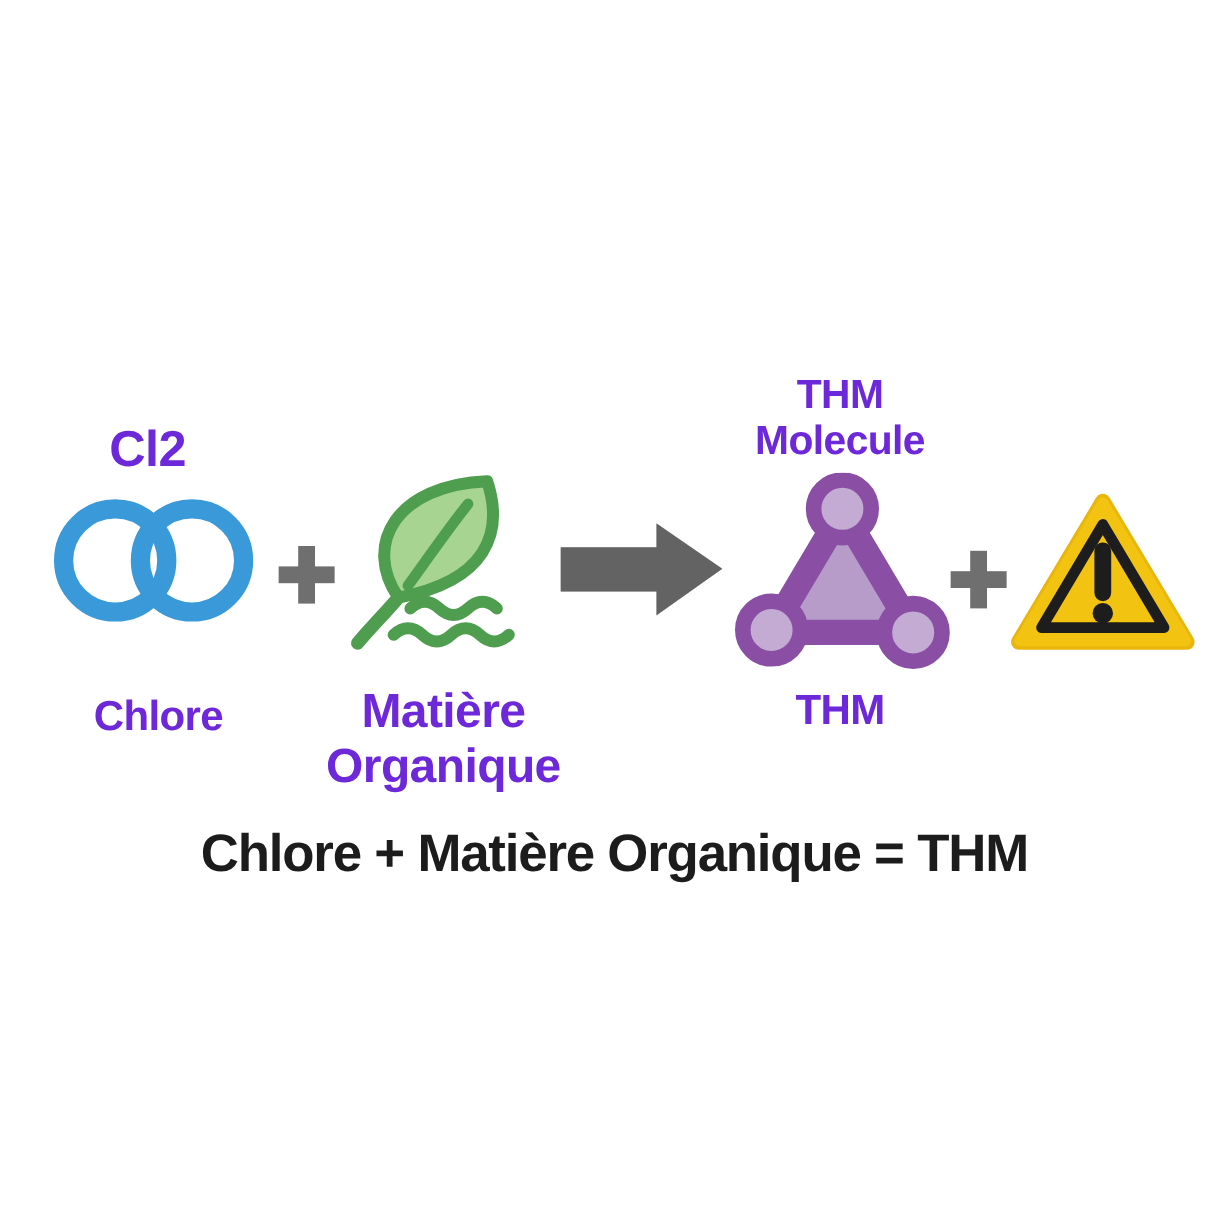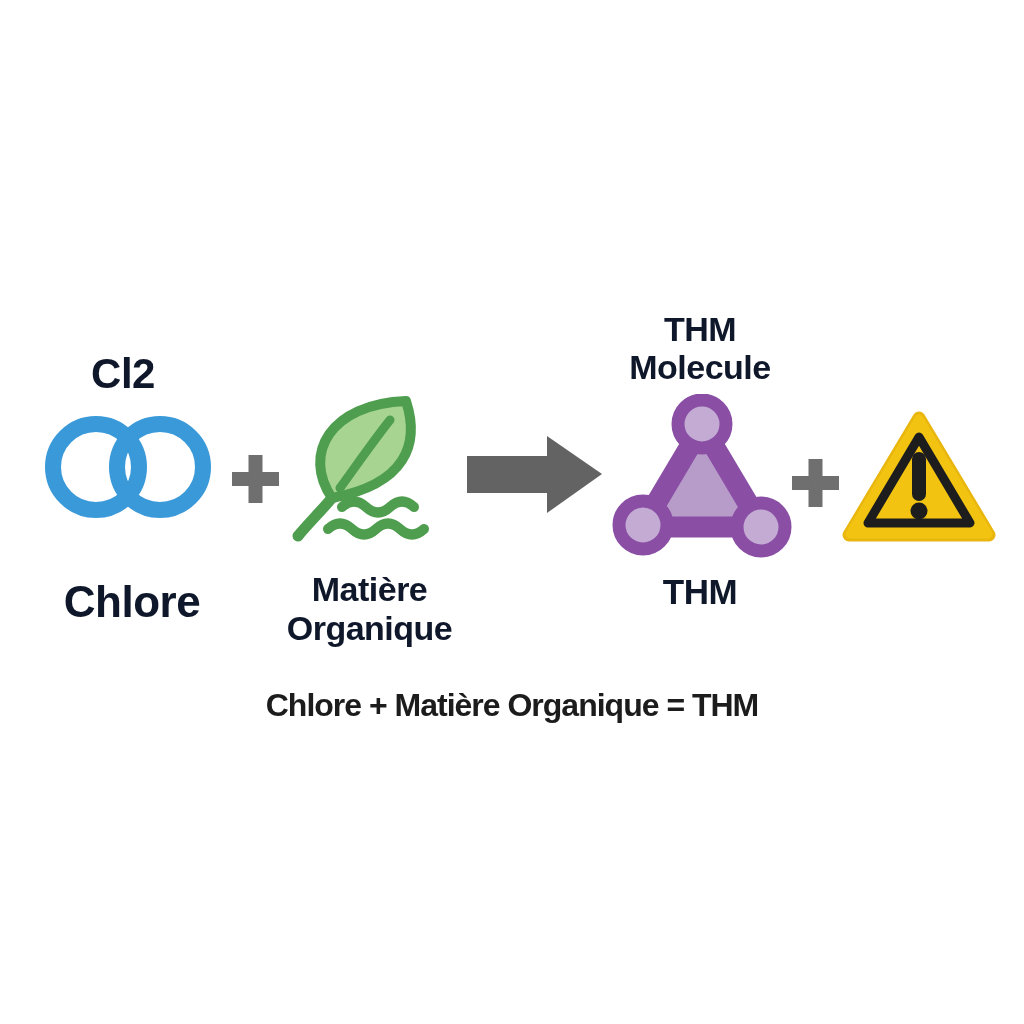--- a/index.html
+++ b/index.html
@@ -9,33 +9,33 @@
     font-family:"Liberation Sans", sans-serif;
     position:relative;
     overflow:hidden;
     color:#1c1c1c;
   }
   .canvas{position:absolute;inset:0;background:#ffffff;}
   .lbl{
     position:absolute;
     text-align:center;
     font-weight:700;
-    color:#0f172a;
+    color:#6d28d9;
     letter-spacing:-0.5px;
     line-height:1.12;
     white-space:pre-line;
   }
   .formula{left:43px;top:350px;width:160px;font-size:42px;}
-  .chlore-label{left:32px;top:577px;width:200px;font-size:44px;}
-  .organic-label{left:262px;top:570px;width:215px;font-size:34px;line-height:1.15;}
+  .chlore-label{left:32px;top:577px;width:200px;font-size:35px;}
+  .organic-label{left:262px;top:570px;width:215px;font-size:40px;line-height:1.15;}
   .thm-title{left:595px;top:310px;width:210px;font-size:34px;line-height:1.12;}
   .thm-label{left:600px;top:572px;width:200px;font-size:35px;}
   .equation{
     position:absolute;left:0;top:687px;width:1024px;
-    text-align:center;font-weight:700;font-size:32px;
+    text-align:center;font-weight:700;font-size:44px;
     letter-spacing:-1px;color:#1c1c1c;
   }
   .icon{position:absolute;}
   .chlorine-icon{left:33px;top:404px;}
   .plus-one{left:232px;top:454px;}
   .leaf-icon{left:284px;top:388px;}
   .arrow-icon{left:467px;top:436px;}
   .molecule-icon{left:611px;top:394px;}
   .plus-two{left:792px;top:458px;}
   .warning-icon{left:841px;top:406px;}

